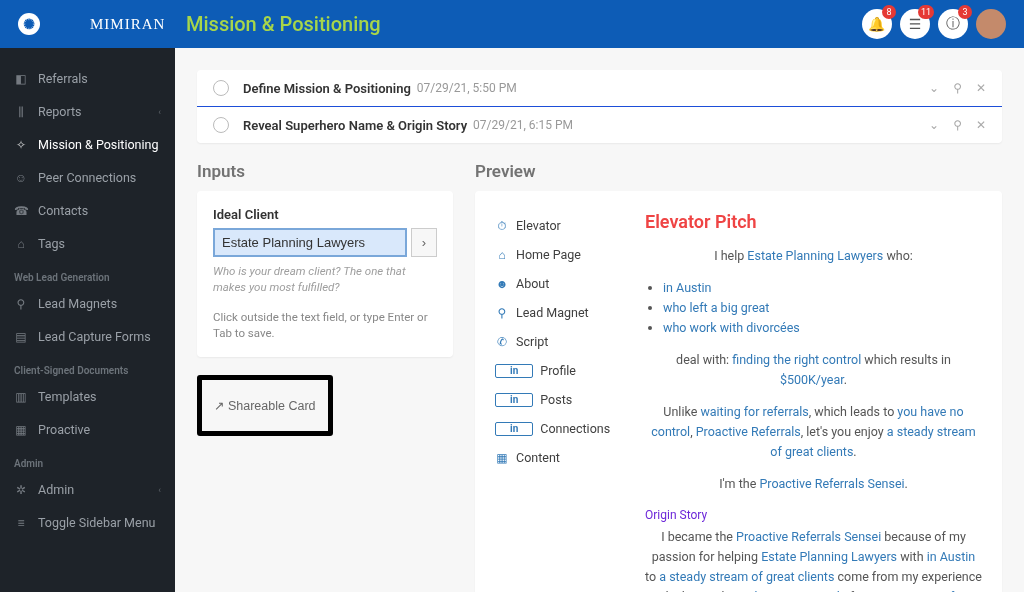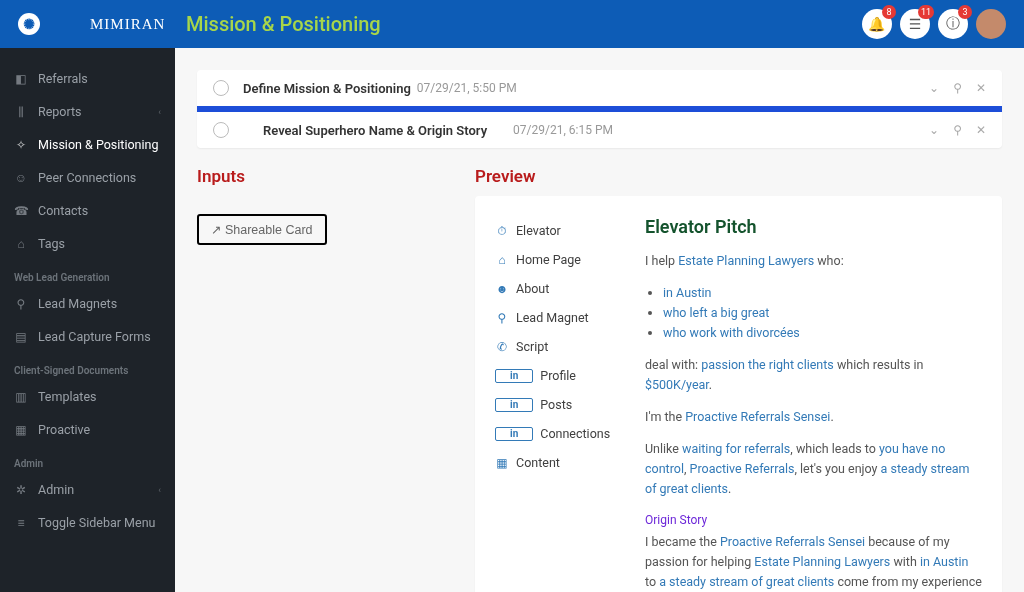--- a/index.html
+++ b/index.html
@@ -24,56 +24,56 @@
 .sidebar { width: 175px; background: #1e2329; color: #9aa0a7; padding: 14px 0; overflow-y: auto; flex-shrink: 0; }
 .nav-item { display: flex; align-items: center; gap: 10px; padding: 9px 14px; font-size: 12.5px; cursor: pointer; }
 .nav-item.active { color: #fff; }
 .nav-item .ico { width: 14px; text-align: center; opacity: 0.7; font-size: 12px; }
 .nav-item .chev { margin-left: auto; font-size: 9px; opacity: 0.5; }
 .nav-section { padding: 12px 14px 4px; font-size: 10px; font-weight: 600; text-transform: none; color: #6c737a; }
 
 
 .main { flex: 1; overflow-y: auto; padding: 22px; }
 .tasks { background: #fff; border-radius: 4px; box-shadow: 0 1px 2px rgba(0,0,0,0.06); margin-bottom: 18px; }
-.task-row { display: flex; align-items: center; padding: 10px 16px; border-bottom: 6px solid #1d4ed8; font-size: 13px; }
-.task-row:last-child { border-bottom: none; gap: 20px; }
+.task-row { display: flex; align-items: center; padding: 10px 16px; border-bottom: 1px solid #1d4ed8; font-size: 13px; }
+.task-row:last-child { border-bottom: none; }
 .task-check { width: 16px; height: 16px; border: 1.5px solid #bbb; border-radius: 50%; margin-right: 14px; }
 .task-title { font-weight: 600; color: #333; }
 .task-ts { color: #999; margin-left: 6px; font-size: 12px; }
 .task-actions { margin-left: auto; display: flex; gap: 14px; color: #aaa; font-size: 12px; }
 .task-actions span { cursor: pointer; }
 
-.section-head { font-size: 17px; font-weight: 600; color: #b91c1c; margin-bottom: 10px; }
+.section-head { font-size: 17px; font-weight: 600; color: #737373; margin-bottom: 10px; }
 .cols { display: flex; gap: 22px; align-items: flex-start; }
 .col-inputs { width: 256px; }
 .col-nav { width: 130px; }
 .col-preview { flex: 1; }
 
 .card { background: #fff; border-radius: 4px; box-shadow: 0 1px 2px rgba(0,0,0,0.06); padding: 16px; }
 .label { font-weight: 600; color: #333; font-size: 13px; margin-bottom: 6px; }
 .input-row { display: flex; gap: 4px; }
 .input-row input { flex: 1; padding: 5px 7px; border: 2px solid #7aa7d9; background: #d9e8fb; font-size: 13px; color: #333; outline: none; }
 .input-row button { width: 26px; border: 1px solid #ccc; background: #f7f7f7; cursor: pointer; font-size: 13px; color: #666; }
 .help { color: #9e9e9e; font-style: italic; font-size: 11.5px; line-height: 1.4; margin-top: 6px; }
 .hint { color: #888; font-size: 11.5px; line-height: 1.4; margin-top: 14px; }
 
 .pnav { list-style: none; }
 .pnav li { padding: 7px 0; font-size: 12.5px; display:flex; align-items:center; gap:7px; cursor:pointer; }
 .pnav li .pico { width:14px; text-align:center; color:#337ab7; font-size:12px; }
 .pnav li a { color: #404040; text-decoration: none; }
 .prefix { font-size:10px; border:1px solid #337ab7; color:#337ab7; padding:0 14px; border-radius:2px; font-weight:bold; line-height:1.2;}
 
-.pv-title { font-size: 18px; font-weight: 600; color: #14532d; margin-bottom: 14px; }
+.pv-title { font-size: 18px; font-weight: 600; color: #ef4444; margin-bottom: 14px; }
 .pv-body { font-size: 12.5px; color: #555; line-height: 1.6; }
-.pv-body p { margin-bottom: 12px; }
+.pv-body p { margin-bottom: 12px; text-align: center; }
 .pv-body a, .lnk { color: #337ab7; text-decoration: none; }
 .pv-body ul { margin: 0 0 12px 18px; }
 .subhead { font-size: 12px; color: #6d28d9; margin-bottom: 2px; }
 
-.share-btn { margin-top: 18px; background: #f7f7f7; border: 2px solid #000000; padding: 6px 12px; font-size: 12.5px; border-radius: 3px; cursor: pointer; color:#666; }
+.share-btn { margin-top: 18px; background: #f7f7f7; border: 5px solid #000000; padding: 18px 12px; font-size: 12.5px; border-radius: 3px; cursor: pointer; color:#666; }
 
 ::-webkit-scrollbar { width: 8px; }
 ::-webkit-scrollbar-thumb { background: #ccc; border-radius: 4px; }
 </style>
 </head>
 <body>
 
 <div class="topbar">
   <div class="logo">
     <div class="logo-mark">✺</div>
@@ -166,20 +166,29 @@
       <span>⌄</span>
       <span>⚲</span>
       <span>✕</span>
     </div>
         </div>
       </div>
 
     <div class="cols">
       <div class="col-inputs">
         <div class="section-head">Inputs</div>
+        <div class="card">
+          <div class="label">Ideal Client</div>
+          <div class="input-row">
+            <input type="text" value="Estate Planning Lawyers" style="">
+            <button>›</button>
+          </div>
+          <div class="help">Who is your dream client? The one that makes you most fulfilled?</div>
+          <div class="hint">Click outside the text field, or type Enter or Tab to save.</div>
+        </div>
         <button class="share-btn">↗ <span>Shareable Card</span></button>
       </div>
 
       <div style="flex:1">
         <div class="section-head">Preview</div>
         <div class="card" style="display:flex; gap:20px; padding:20px;">
           <div class="col-nav">
             <ul class="pnav" id="pnav">
                 <li>
                   <span class="pico">⏱</span>
@@ -221,23 +230,23 @@
           </div>
           <div class="col-preview">
             <div class="pv-title">Elevator Pitch</div>
             <div class="pv-body">
               <p><span>I help </span><a class="lnk">Estate Planning Lawyers</a><span> who:</span></p>
               <ul>
                 <li><a class="lnk">in Austin</a></li>
                 <li><a class="lnk">who left a big great</a></li>
                 <li><a class="lnk">who work with divorcées</a></li>
               </ul>
-              <p><span>deal with: </span><a class="lnk">passion the right clients</a><span> which results in </span><a class="lnk">$500K/year</a><span>.</span></p>
+              <p><span>deal with: </span><a class="lnk">finding the right control</a><span> which results in </span><a class="lnk">$500K/year</a><span>.</span></p>
+              <p><span>Unlike </span><a class="lnk">waiting for referrals</a><span>, which leads to </span><a class="lnk">you have no control</a><span>, </span><a class="lnk">Proactive Referrals</a><span>, let's you enjoy </span><a class="lnk">a steady stream of great clients</a><span>.</span></p>
               <p><span>I'm the </span><a class="lnk">Proactive Referrals Sensei</a><span>.</span></p>
-              <p><span>Unlike </span><a class="lnk">waiting for referrals</a><span>, which leads to </span><a class="lnk">you have no control</a><span>, </span><a class="lnk">Proactive Referrals</a><span>, let's you enjoy </span><a class="lnk">a steady stream of great clients</a><span>.</span></p>
               <div class="subhead">Origin Story</div>
               <p><span>I became the </span><a class="lnk">Proactive Referrals Sensei</a><span> because of my passion for helping </span><a class="lnk">Estate Planning Lawyers</a><span> with </span><a class="lnk">in Austin</a><span> to </span><a class="lnk">a steady stream of great clients</a><span> come from my experience dealing with </span><a class="lnk">you have no control</a><span> after trying </span><a class="lnk">waiting for referrals</a></p>
 
               <div style="clear:both"></div>
             </div>
           </div>
         </div>
       </div>
     </div>
   </div>

